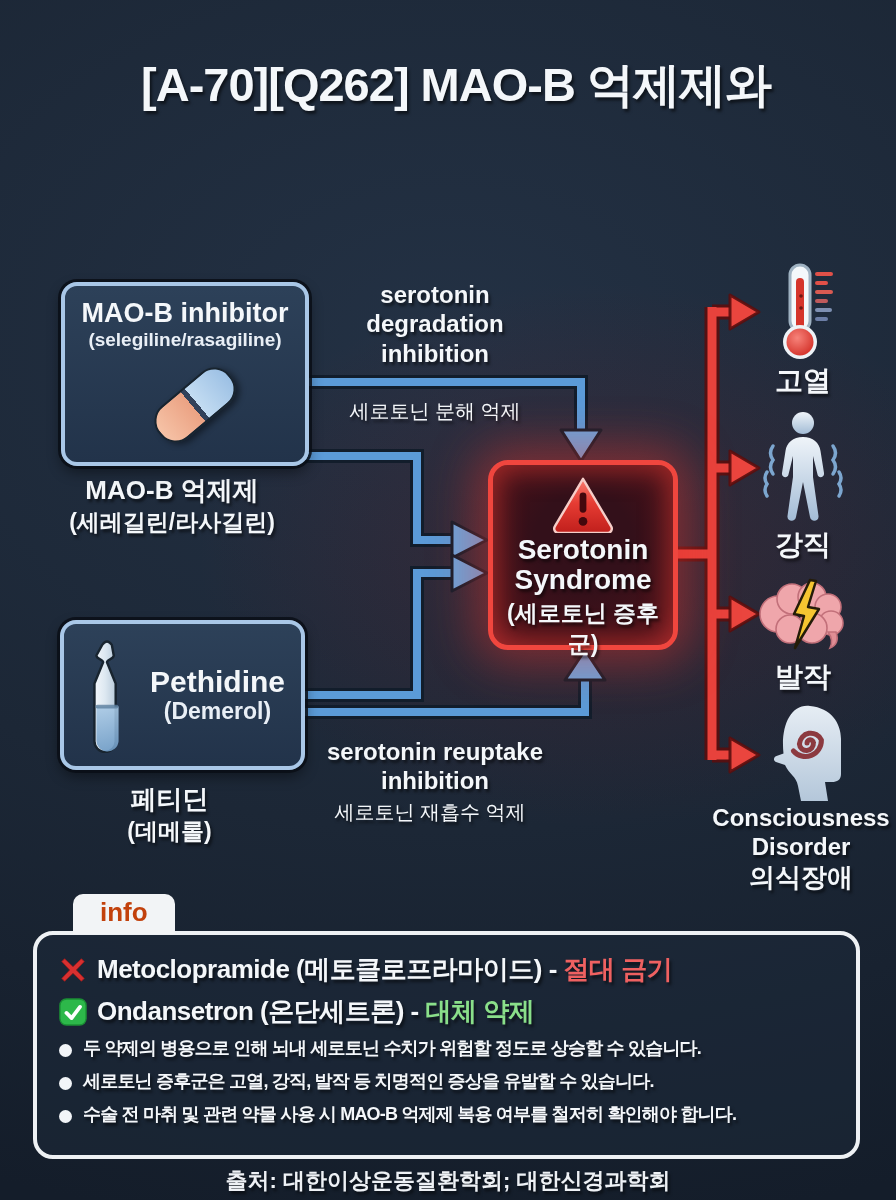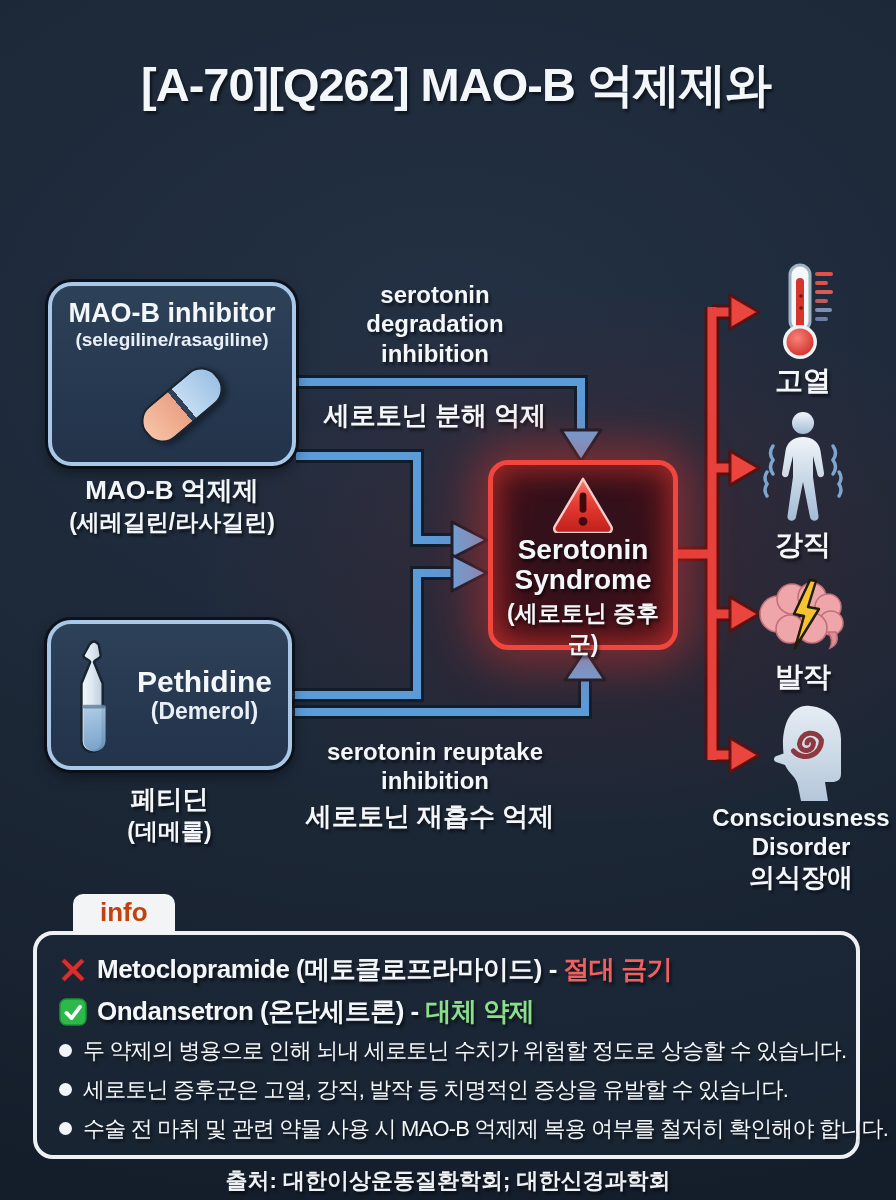--- a/index.html
+++ b/index.html
@@ -12,41 +12,42 @@
   }
   .abs{position:absolute;}
   .ctr{text-align:center;}
   .shadow-txt{text-shadow:2px 3px 3px rgba(0,0,0,.55);}
 
   
   .title{left:0;top:52px;width:896px;font-size:47px;font-weight:bold;line-height:1.42;letter-spacing:-1px;padding-left:8px;}
 
   
   .drugbox{
-    box-sizing:border-box;border:4px solid #a9c7e7;border-radius:24px;
+    box-sizing:border-box;border:4px solid #a9c7e7;border-radius:16px;
     background:linear-gradient(180deg,#2d4159 0%,#22334a 100%);
     box-shadow:0 0 0 3px rgba(9,14,22,.85), 0 6px 14px rgba(0,0,0,.45);
     z-index:2;
+    margin-left:13px;
   }
   .maob{left:48px;top:282px;width:248px;height:184px;}
   .peth{left:47px;top:620px;width:245px;height:150px;display:flex;align-items:center;}
   .boxtitle{font-size:27px;font-weight:bold;line-height:1.1;}
   .boxsub{font-size:19px;font-weight:bold;color:#e9eff6;}
   .capsule{
     position:absolute;left:84px;top:98px;width:88px;height:38px;border-radius:20px;
     border:2px solid #18242f;
     background:linear-gradient(90deg,#f6c2a6 0%,#eba283 47%,#31415a 47%,#31415a 53%,#c3dcf2 53%,#9cc0e4 100%);
     transform:rotate(-40deg);box-shadow:2px 4px 6px rgba(0,0,0,.45);
   }
   .caption{font-size:26px;font-weight:bold;line-height:1.3;}
   .caption .sub{font-size:23px;}
 
   
   .mech{font-size:24px;font-weight:bold;line-height:1.22;}
-  .mech-ko{font-size:26px;font-weight:bold;}
+  .mech-ko{font-size:20px;font-weight:normal;}
 
   
   .redbox{
     box-sizing:border-box;left:488px;top:460px;width:190px;height:190px;
     border:5px solid #f0463e;border-radius:20px;
     background:radial-gradient(circle at 50% 42%, #33101a 35%, #471119 78%, #5c1520 100%);
     box-shadow:0 0 46px 14px rgba(235,52,45,.42), inset 0 0 26px 6px rgba(240,62,52,.5);
     z-index:2;text-align:center;
   }
   .redbox .t1{font-size:28px;font-weight:bold;line-height:1.06;}
@@ -65,21 +66,21 @@
     box-sizing:border-box;left:33px;top:931px;width:827px;height:228px;
     border:4px solid #eef1f4;border-radius:20px;background:rgba(30,42,58,.55);
     z-index:2;padding:17px 22px 0 22px;
   }
   .irow{display:flex;align-items:center;gap:10px;margin-bottom:7px;}
   .irow .txt{font-size:26px;font-weight:bold;letter-spacing:-0.5px;white-space:nowrap;}
   .st-red{color:#ef6161;}
   .st-green{color:#8adf8a;}
   .brow{display:flex;align-items:flex-start;gap:11px;margin-bottom:9px;}
   .dot{width:13px;height:13px;border-radius:50%;background:#f2f5f8;flex:0 0 auto;margin-top:8px;}
-  .btxt{font-size:22px;font-weight:normal;letter-spacing:-0.8px;white-space:nowrap;}
+  .btxt{font-size:18px;font-weight:bold;letter-spacing:-0.8px;white-space:nowrap;}
 
   .footer{left:0;top:1166px;width:896px;font-size:22px;font-weight:bold;color:#eef1f5;}
 
   svg{display:block;}
   .overlay{left:0;top:0;z-index:1;}
   .icon-abs{z-index:2;}
 </style>
 </head>
 <body>
 

